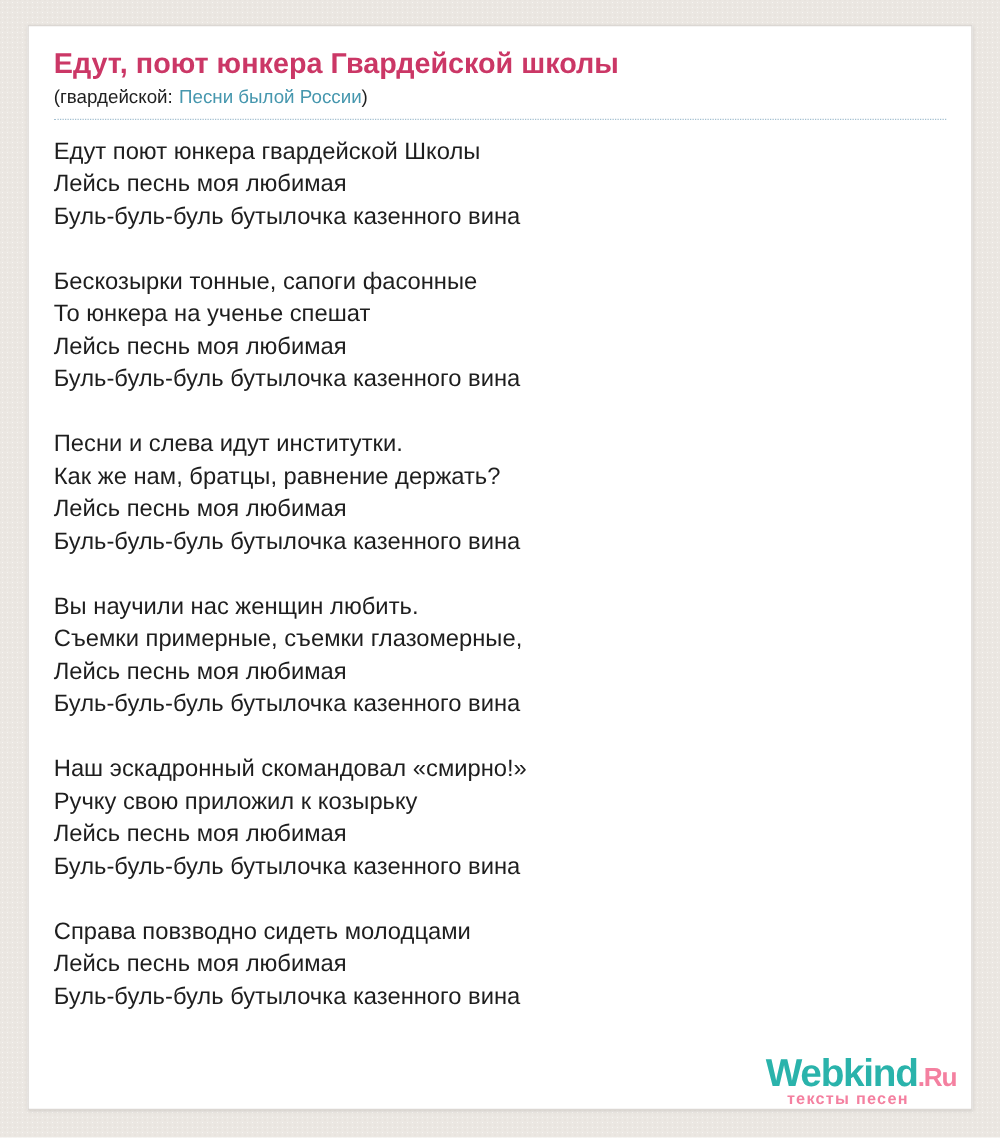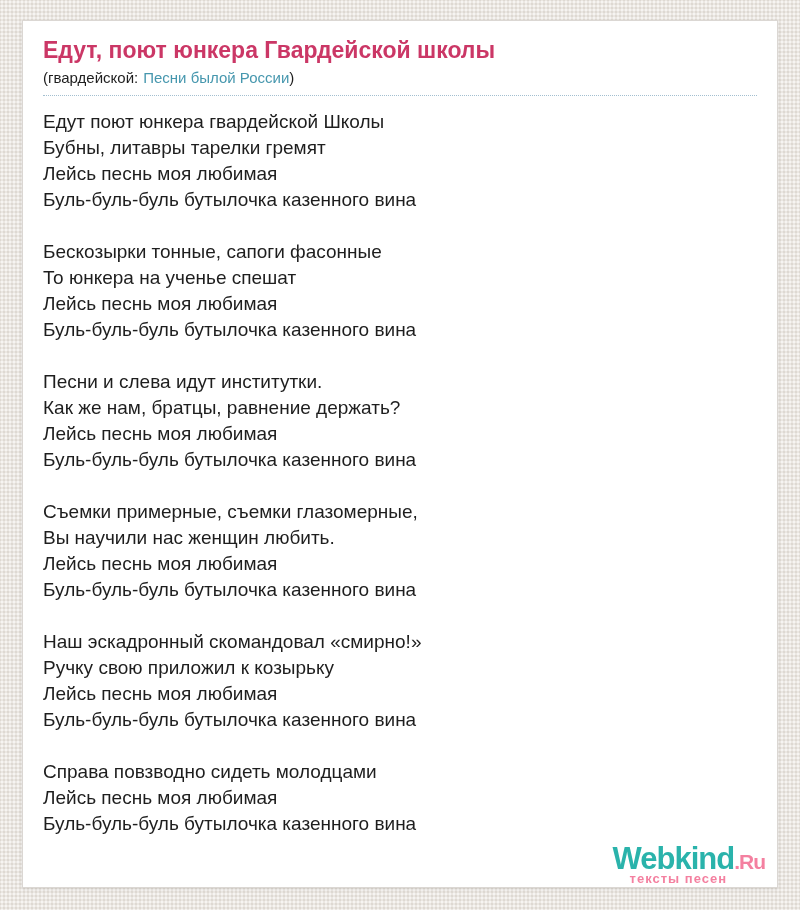--- a/index.html
+++ b/index.html
@@ -107,39 +107,38 @@
 
   <h1 class="title">Едут, поют юнкера Гвардейской школы</h1>
 
   <div class="artist-line">
     <span>(гвардейской:</span><a class="artist-link">Песни былой России</a><span>)</span>
   </div>
 
   <div class="lyrics">
       <p class="stanza">
         <span class="lyric-line">Едут поют юнкера гвардейской Школы</span>
-        <span class="lyric-line">Бубны, литавры тарелки гремят</span>
         <span class="lyric-line">Лейсь песнь моя любимая</span>
         <span class="lyric-line">Буль-буль-буль бутылочка казенного вина</span>
       </p>
       <p class="stanza">
         <span class="lyric-line">Бескозырки тонные, сапоги фасонные</span>
         <span class="lyric-line">То юнкера на ученье спешат</span>
         <span class="lyric-line">Лейсь песнь моя любимая</span>
         <span class="lyric-line">Буль-буль-буль бутылочка казенного вина</span>
       </p>
       <p class="stanza">
         <span class="lyric-line">Песни и слева идут институтки.</span>
         <span class="lyric-line">Как же нам, братцы, равнение держать?</span>
         <span class="lyric-line">Лейсь песнь моя любимая</span>
         <span class="lyric-line">Буль-буль-буль бутылочка казенного вина</span>
       </p>
       <p class="stanza">
+        <span class="lyric-line">Вы научили нас женщин любить.</span>
         <span class="lyric-line">Съемки примерные, съемки глазомерные,</span>
-        <span class="lyric-line">Вы научили нас женщин любить.</span>
         <span class="lyric-line">Лейсь песнь моя любимая</span>
         <span class="lyric-line">Буль-буль-буль бутылочка казенного вина</span>
       </p>
       <p class="stanza">
         <span class="lyric-line">Наш эскадронный скомандовал «смирно!»</span>
         <span class="lyric-line">Ручку свою приложил к козырьку</span>
         <span class="lyric-line">Лейсь песнь моя любимая</span>
         <span class="lyric-line">Буль-буль-буль бутылочка казенного вина</span>
       </p>
       <p class="stanza">

